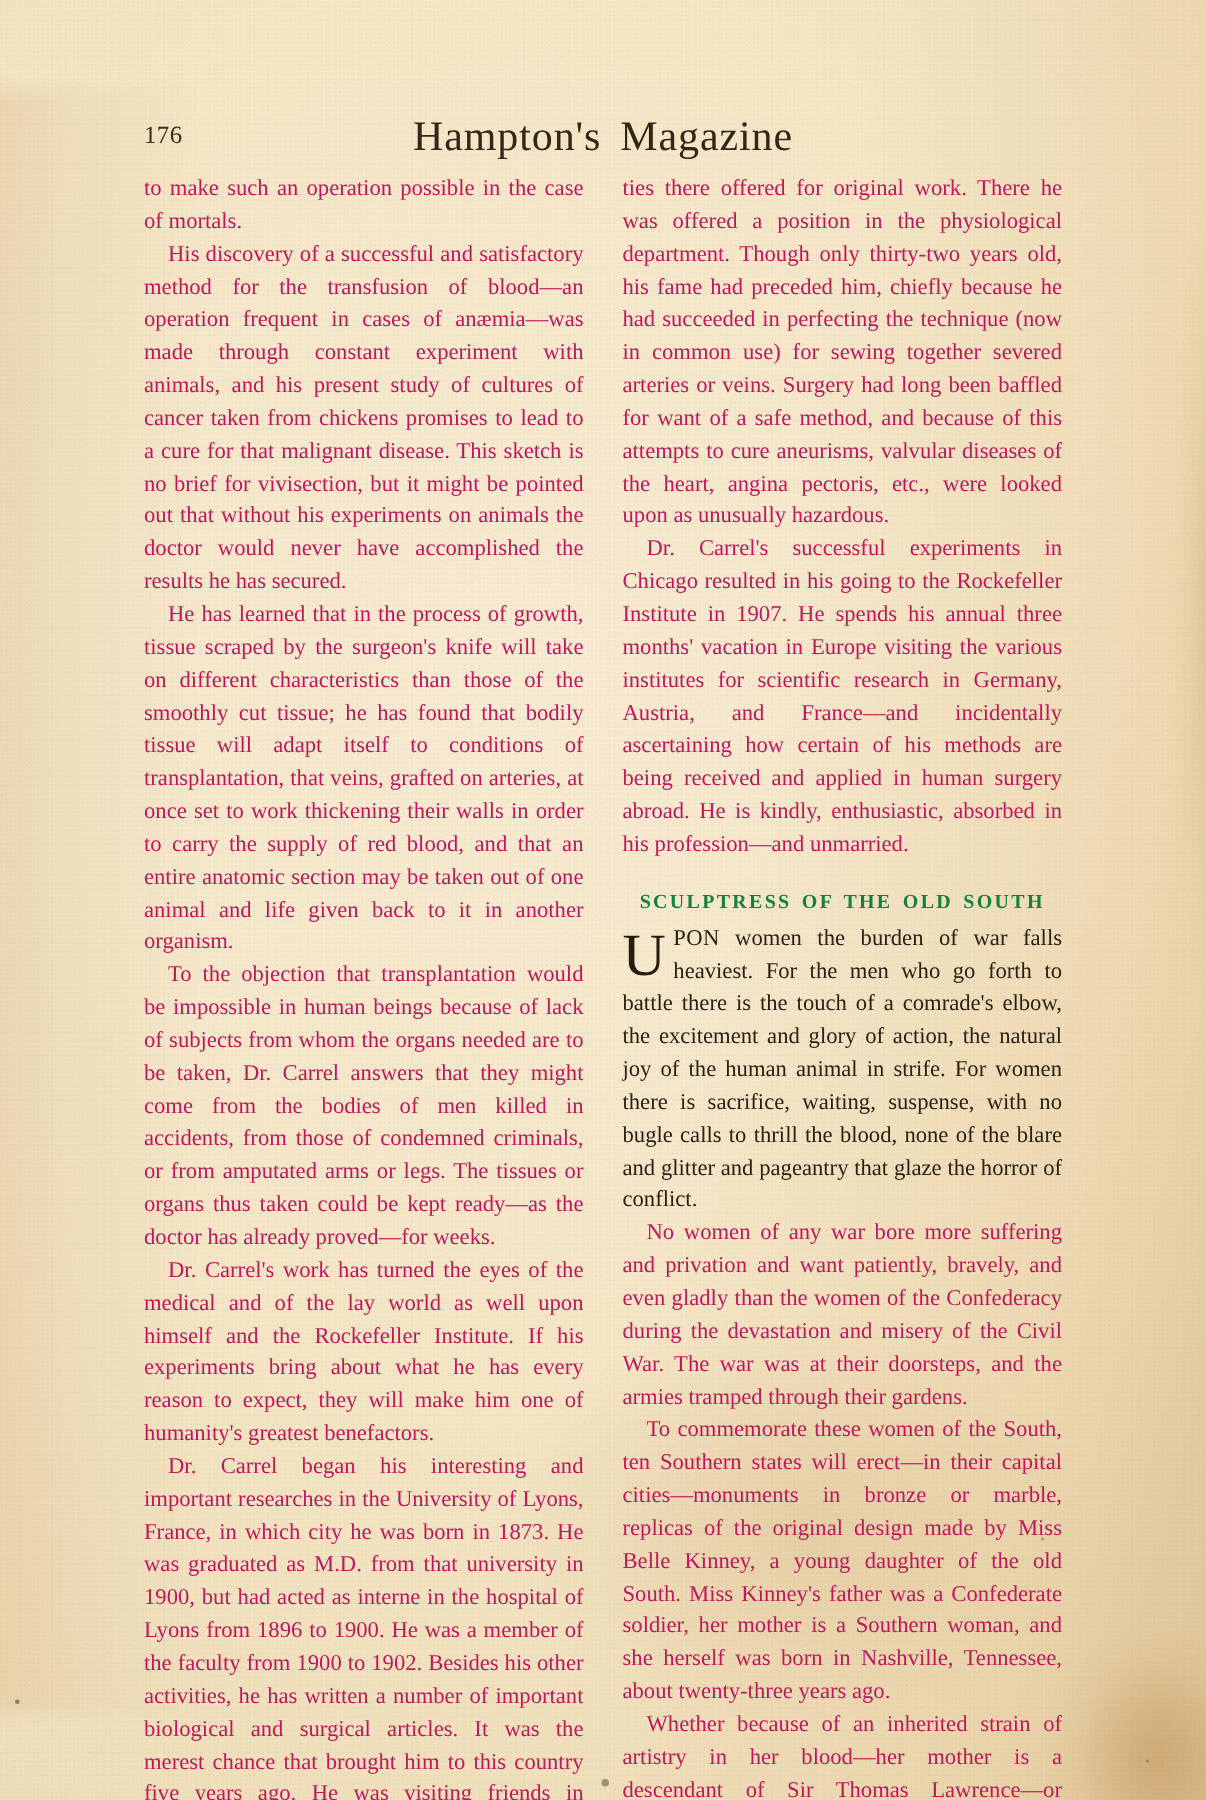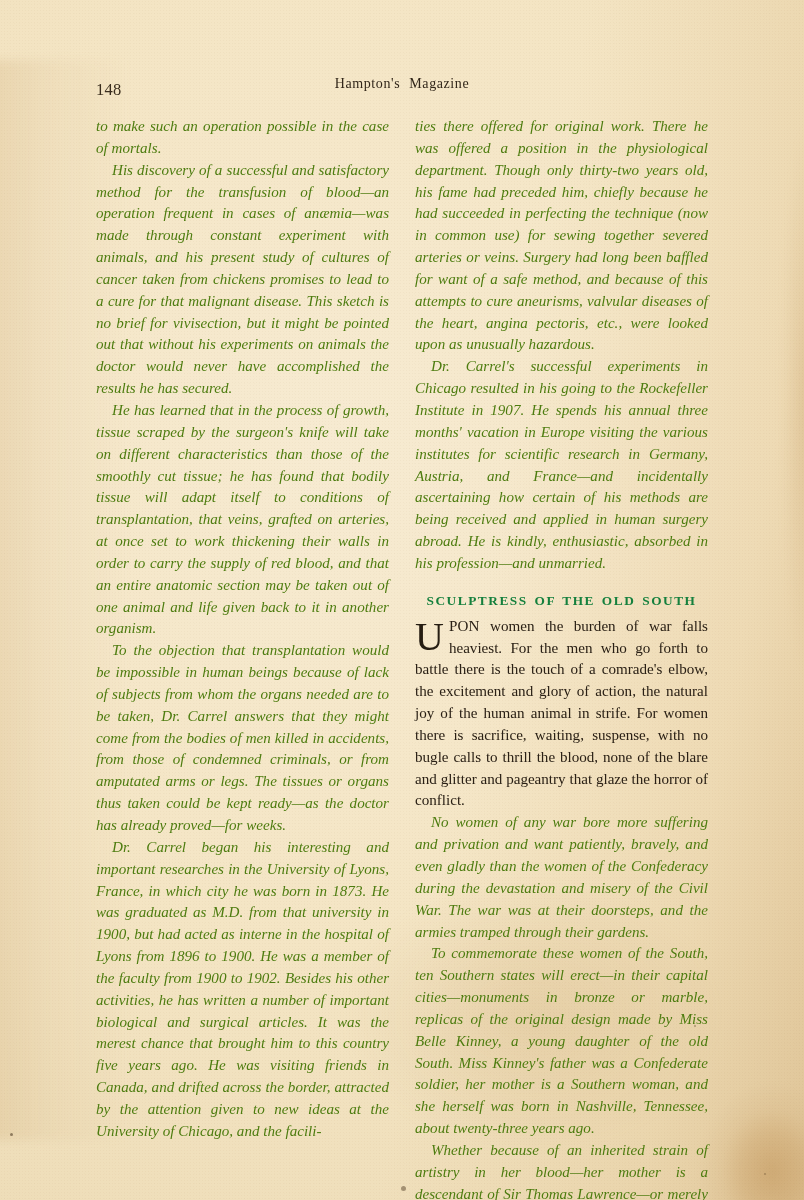--- a/index.html
+++ b/index.html
@@ -111,21 +111,21 @@
     font-size: 16.5px;
     letter-spacing: 0.3px;
     color: #3a2d1d;
   }
   .mag-title {
     position: absolute;
     left: 0;
     right: 0;
     top: 0;
     text-align: center;
-    font-size: 14px;
+    font-size: 28px;
     letter-spacing: 0.6px;
     color: #312619;
     word-spacing: 5px;
   }
 
   .columns {
     position: absolute;
     left: 96px;
     top: 116px;
     width: 612px;
@@ -136,23 +136,22 @@
     width: 293px;
   }
 
   p.body {
     margin: 0;
     text-align: justify;
     text-align-last: left;
     font-size: 15.1px;
     line-height: 21.85px;
     text-indent: 16px;
-    color: #4d7c0f;
+    color: #be185d;
     hyphens: none;
-    font-style: italic;
     -webkit-hyphens: none;
   }
   p.body.noindent { text-indent: 0; }
 
   .section-head {
     margin: 18px 0 7px 0;
     font-size: 13.3px;
     letter-spacing: 1.55px;
     text-align: center;
     color: #15803d;
@@ -200,31 +199,32 @@
   <div class="grain"></div>
 
   <div class="speck" style="left:10px; top:1133px; width:3px; height:3px;"></div>
   <div class="speck" style="left:401px; top:1186px; width:5px; height:5px; background:rgba(70,50,28,0.45);"></div>
   <div class="speck" style="left:694px; top:1025px; width:2px; height:2px; background:rgba(80,58,32,0.4);"></div>
   <div class="speck" style="left:764px; top:1173px; width:2px; height:2px; background:rgba(80,58,32,0.35);"></div>
 
   <div class="content">
 
     <div class="running-head">
-      <div class="folio">148</div>
+      <div class="folio">176</div>
       <div class="mag-title">Hampton's Magazine</div>
     </div>
 
     <div class="columns">
 
       <div class="col">
         <p class="body noindent">to make such an operation possible in the case of mortals.</p>
         <p class="body">His discovery of a successful and satisfactory method for the transfusion of blood—an operation frequent in cases of anæmia—was made through constant experiment with animals, and his present study of cultures of cancer taken from chickens promises to lead to a cure for that malignant disease. This sketch is no brief for vivisection, but it might be pointed out that without his experiments on animals the doctor would never have accomplished the results he has secured.</p>
         <p class="body">He has learned that in the process of growth, tissue scraped by the surgeon's knife will take on different characteristics than those of the smoothly cut tissue; he has found that bodily tissue will adapt itself to conditions of transplantation, that veins, grafted on arteries, at once set to work thickening their walls in order to carry the supply of red blood, and that an entire anatomic section may be taken out of one animal and life given back to it in another organism.</p>
         <p class="body">To the objection that transplantation would be impossible in human beings because of lack of subjects from whom the organs needed are to be taken, Dr. Carrel answers that they might come from the bodies of men killed in accidents, from those of condemned criminals, or from amputated arms or legs. The tissues or organs thus taken could be kept ready—as the doctor has already proved—for weeks.</p>
+        <p class="body ink-light">Dr. Carrel's work has turned the eyes of the medical and of the lay world as well upon himself and the Rockefeller Institute. If his experiments bring about what he has every reason to expect, they will make him one of humanity's greatest benefactors.</p>
         <p class="body ink-dark">Dr. Carrel began his interesting and important researches in the University of Lyons, France, in which city he was born in 1873. He was graduated as M.D. from that university in 1900, but had acted as interne in the hospital of Lyons from 1896 to 1900. He was a member of the faculty from 1900 to 1902. Besides his other activities, he has written a number of important biological and surgical articles. It was the merest chance that brought him to this country five years ago. He was visiting friends in Canada, and drifted across the border, attracted by the attention given to new ideas at the University of Chicago, and the facili-</p>
       </div>
 
       <div class="col">
         <p class="body noindent">ties there offered for original work. There he was offered a position in the physiological department. Though only thirty-two years old, his fame had preceded him, chiefly because he had succeeded in perfecting the technique (now in common use) for sewing together severed arteries or veins. Surgery had long been baffled for want of a safe method, and because of this attempts to cure aneurisms, valvular diseases of the heart, angina pectoris, etc., were looked upon as unusually hazardous.</p>
         <p class="body">Dr. Carrel's successful experiments in Chicago resulted in his going to the Rockefeller Institute in 1907. He spends his annual three months' vacation in Europe visiting the various institutes for scientific research in Germany, Austria, and France—and incidentally ascertaining how certain of his methods are being received and applied in human surgery abroad. He is kindly, enthusiastic, absorbed in his profession—and unmarried.</p>
 
         <h2 class="section-head">Sculptress of the Old South</h2>
 
         <p class="dropcap-para"><span class="dropcap">U</span><span class="smallcaps-lead">PON</span><span> women the burden of war falls heaviest. For the men who go forth to battle there is the touch of a comrade's elbow, the excitement and glory of action, the natural joy of the human animal in strife. For women there is sacrifice, waiting, suspense, with no bugle calls to thrill the blood, none of the blare and glitter and pageantry that glaze the horror of conflict.</span></p>

